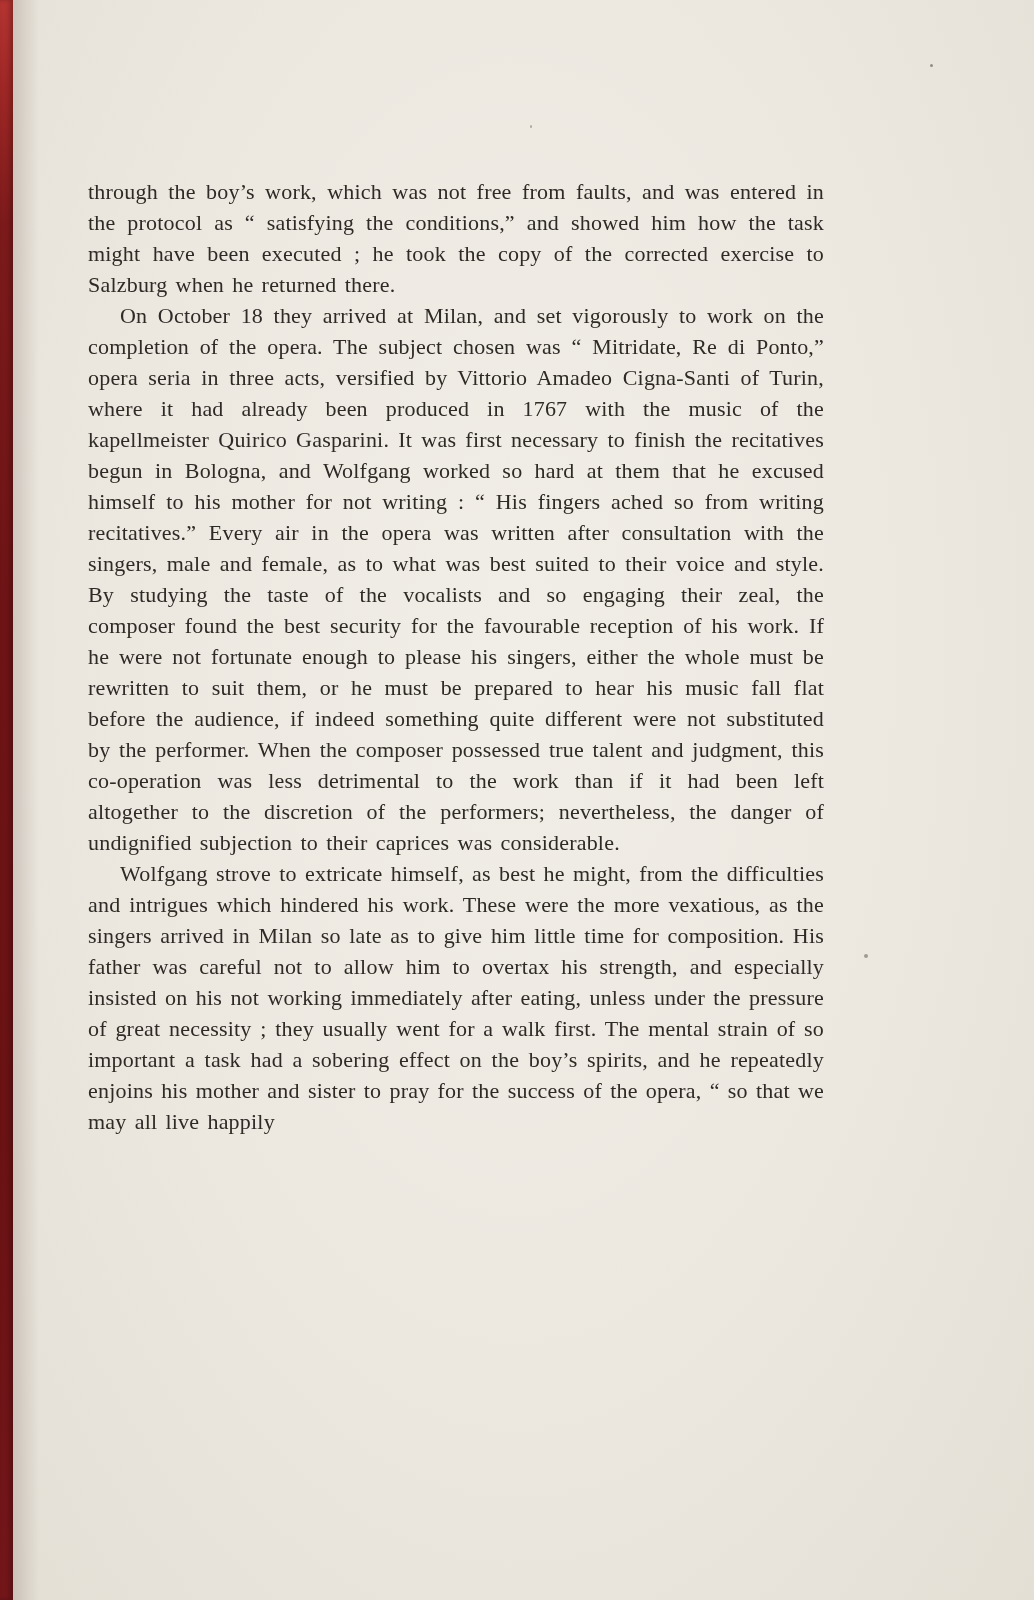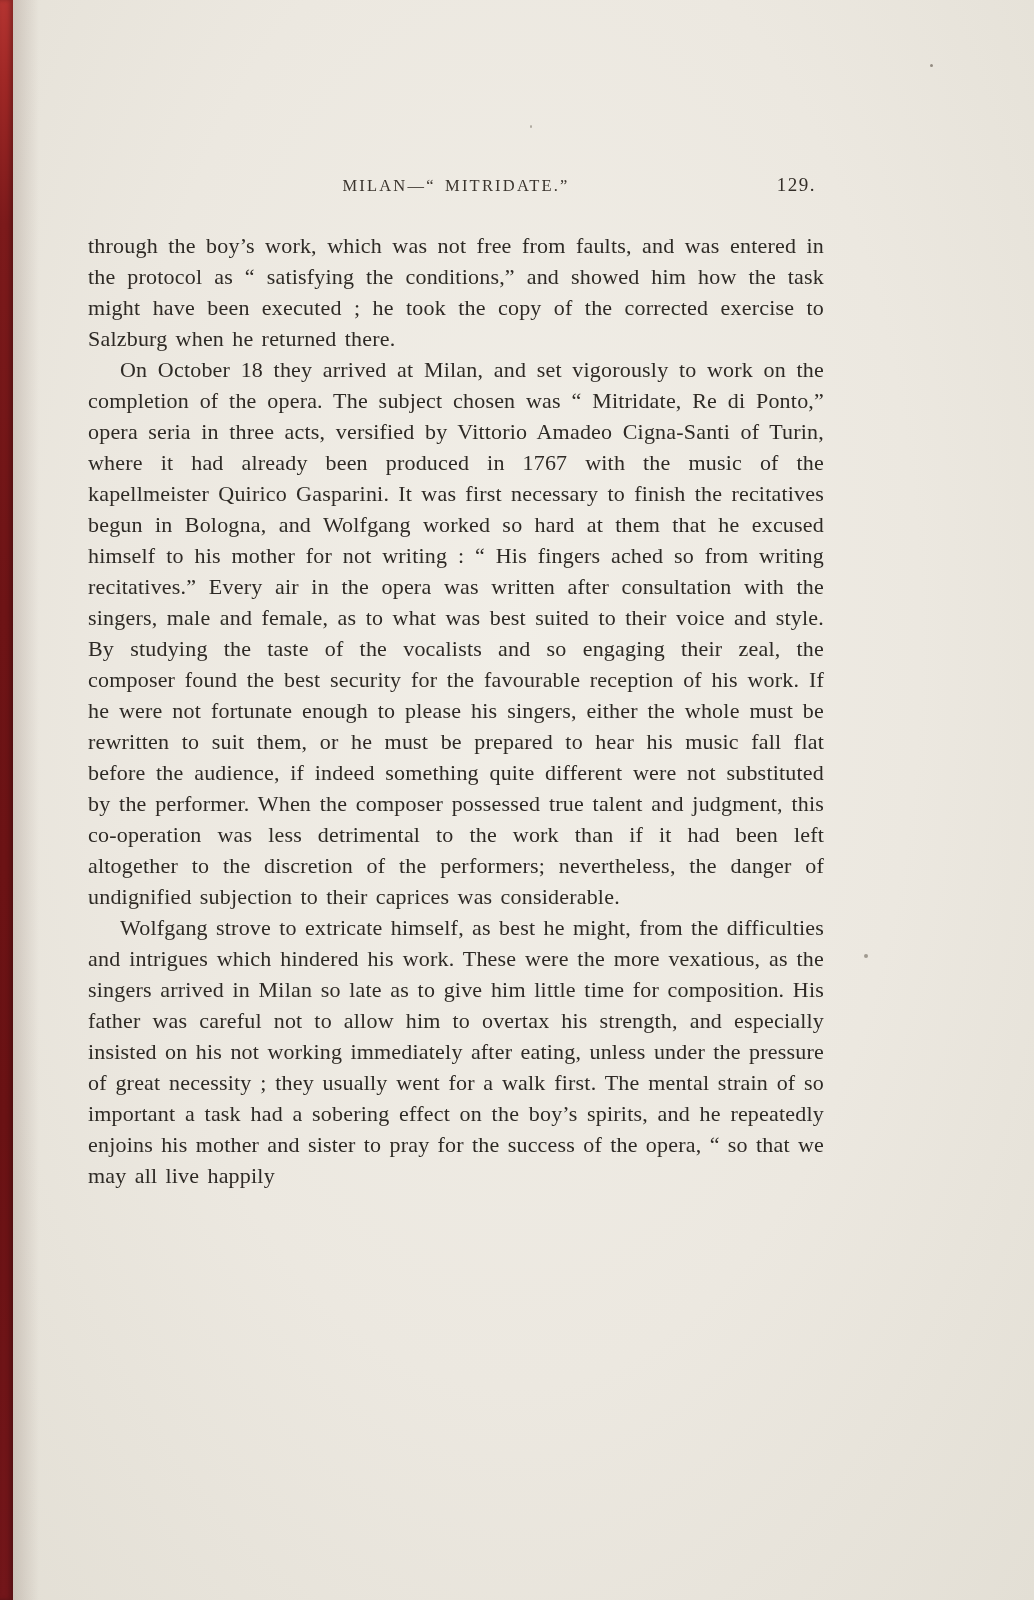--- a/index.html
+++ b/index.html
@@ -98,24 +98,20 @@
 
   <div class="spine-strip"></div>
   <div class="spine-shadow"></div>
 
   <div class="artifact a1"></div>
   <div class="artifact a2"></div>
   <div class="artifact a3"></div>
 
   <div class="content">
 
-    <div class="page-header">
-      <span class="running-title">MILAN—“ MITRIDATE.”</span>
-      <span class="page-number">129.</span>
-    </div>
 
     <div class="body-text">
       <p>through the boy’s work, which was not free from faults, and was entered in the protocol as “ satisfying the conditions,” and showed him how the task might have been executed ; he took the copy of the corrected exercise to Salzburg when he returned there.</p>
       <p class="indent">On October 18 they arrived at Milan, and set vigorously to work on the completion of the opera.  The subject chosen was “ Mitridate, Re di Ponto,” opera seria in three acts, versified by Vittorio Amadeo Cigna-Santi of Turin, where it had already been produced in 1767 with the music of the kapellmeister Quirico Gasparini.  It was first necessary to finish the recitatives begun in Bologna, and Wolfgang worked so hard at them that he excused himself to his mother for not writing :  “ His fingers ached so from writing recitatives.” Every air in the opera was written after consultation with the singers, male and female, as to what was best suited to their voice and style.  By studying the taste of the vocalists and so engaging their zeal, the composer found the best security for the favourable reception of his work.  If he were not fortunate enough to please his singers, either the whole must be rewritten to suit them, or he must be prepared to hear his music fall flat before the audience, if indeed something quite different were not substituted by the performer. When the composer possessed true talent and judgment, this co-operation was less detrimental to the work than if it had been left altogether to the discretion of the performers; nevertheless, the danger of undignified subjection to their caprices was considerable.</p>
       <p class="indent">Wolfgang strove to extricate himself, as best he might, from the difficulties and intrigues which hindered his work. These were the more vexatious, as the singers arrived in Milan so late as to give him little time for composition.  His father was careful not to allow him to overtax his strength, and especially insisted on his not working immediately after eating, unless under the pressure of great necessity ; they usually went for a walk first.  The mental strain of so important a task had a sobering effect on the boy’s spirits, and he repeatedly enjoins his mother and sister to pray for the success of the opera, “ so that we may all live happily</p>
     </div>
 
   </div>
 </div>
 

